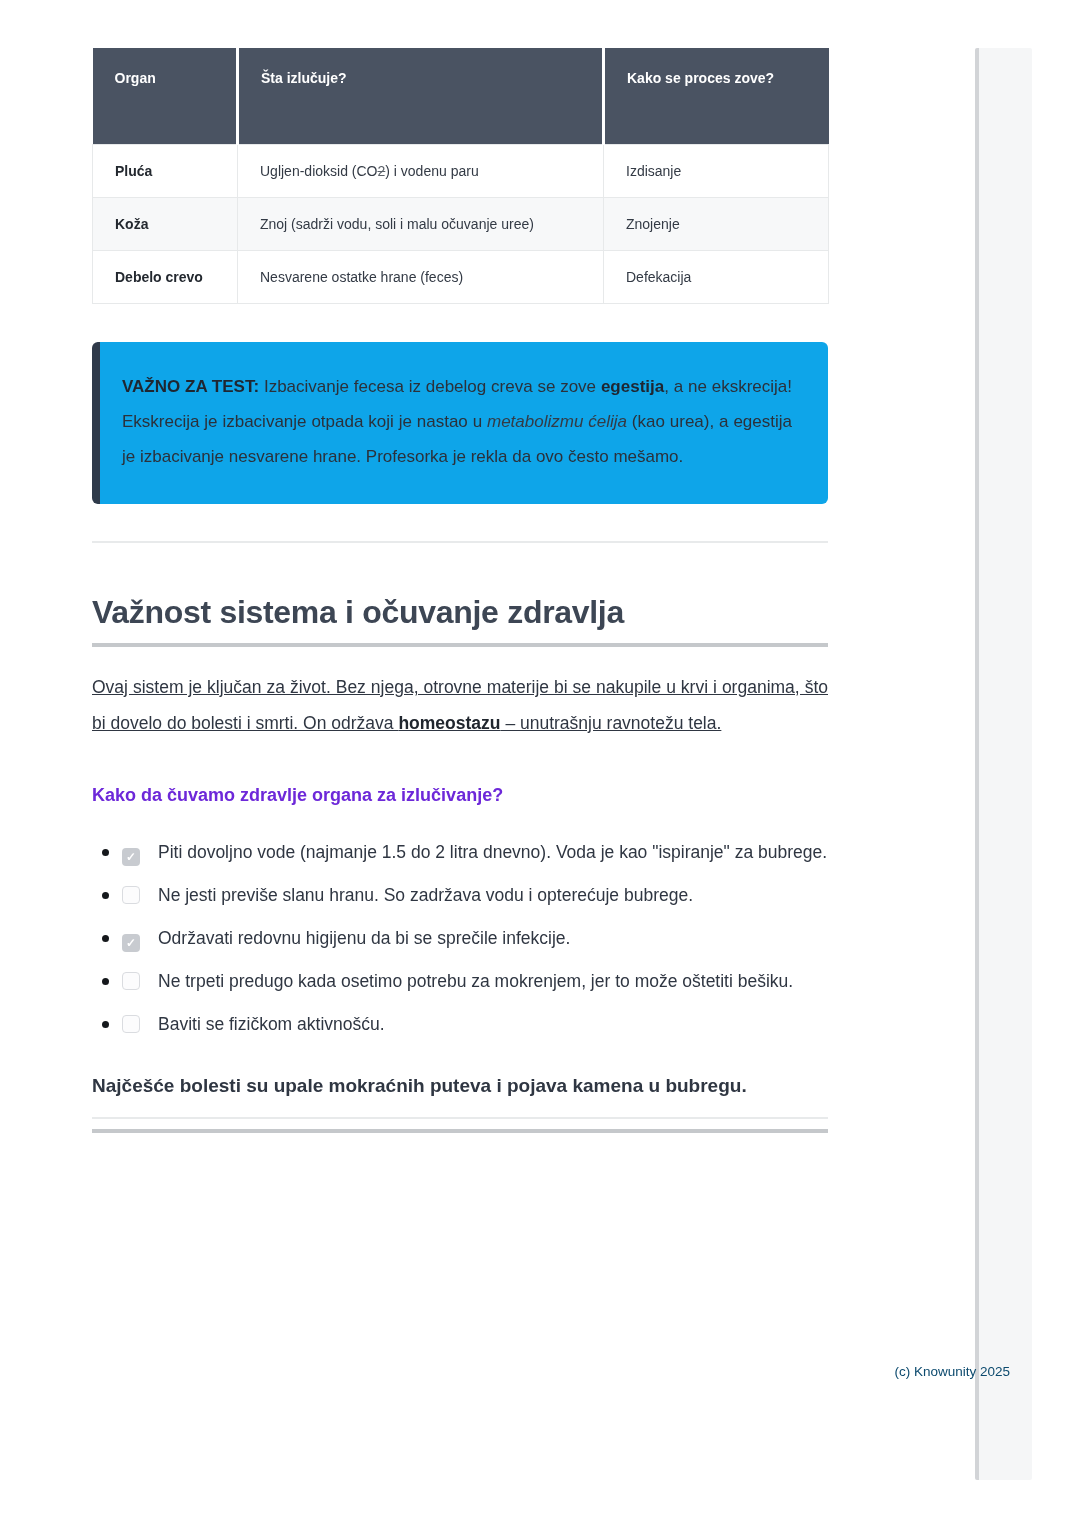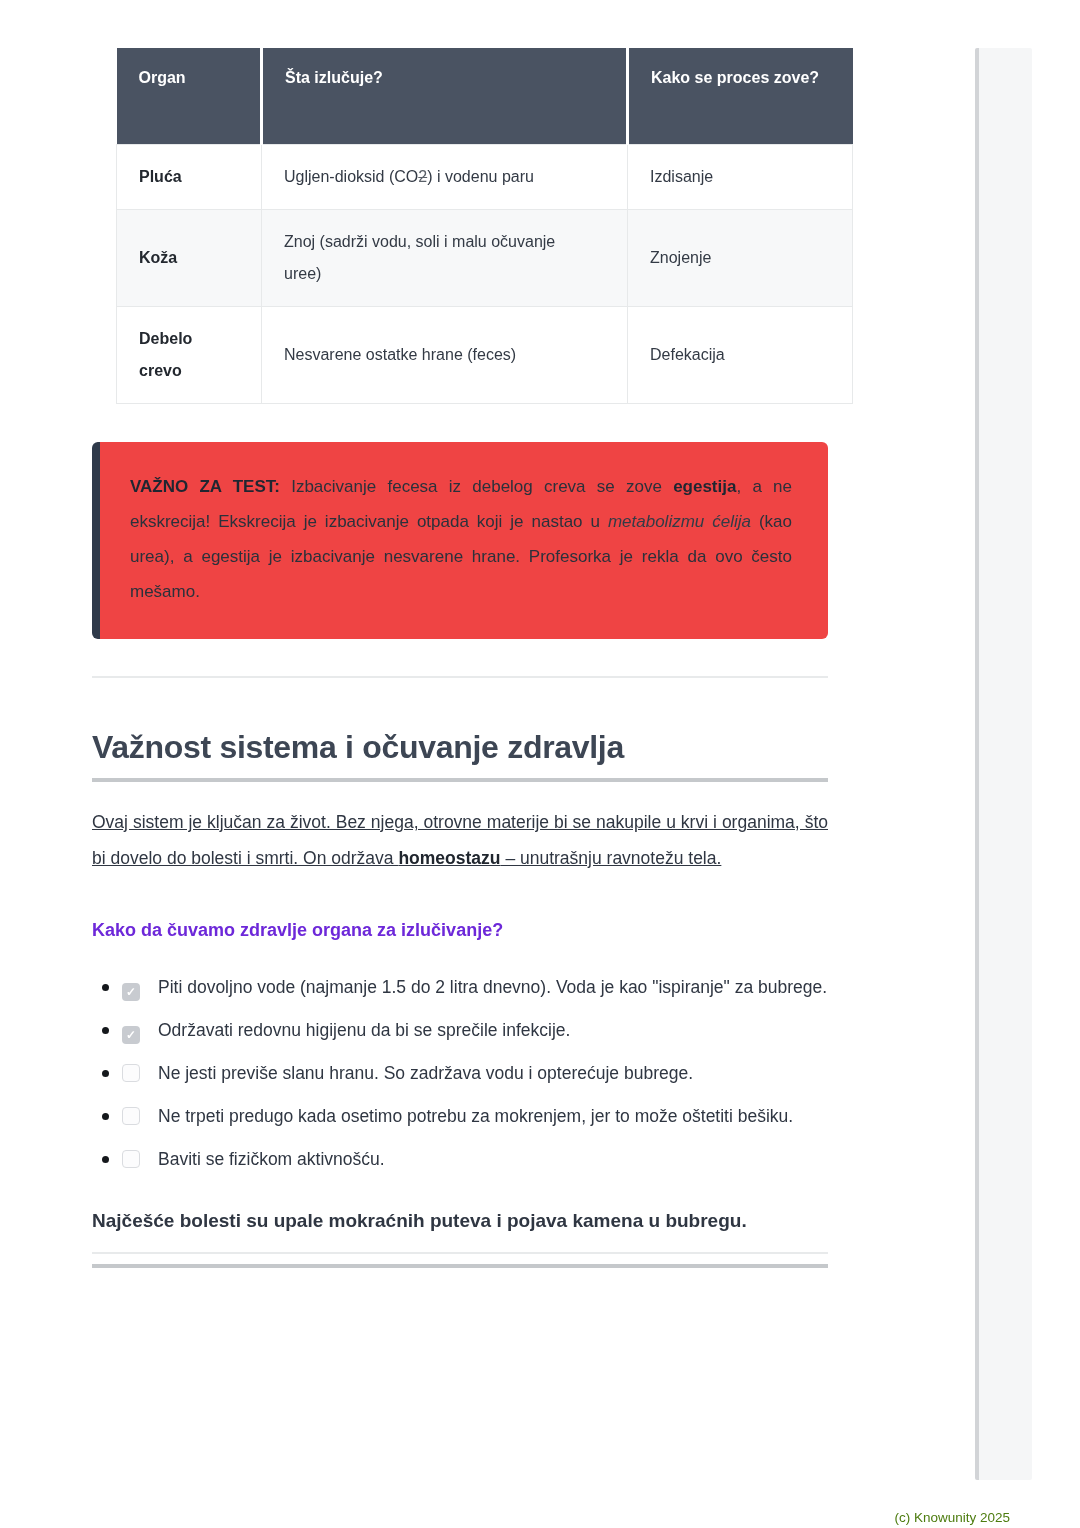--- a/index.html
+++ b/index.html
@@ -16,56 +16,55 @@
     left: 92px;
     top: 48px;
     width: 736px;
   }
 
   
   table.excretion {
     width: 736px;
     border-collapse: collapse;
     table-layout: fixed;
-    font-size: 16px;
-    margin-left: 24px;
+    font-size: 14px;
   }
   table.excretion col.c1 { width: 145px; }
   table.excretion col.c2 { width: 366px; }
   table.excretion col.c3 { width: 225px; }
   table.excretion th {
     background: #4a5362;
     color: #ffffff;
     font-weight: 700;
     text-align: left;
     vertical-align: top;
     padding: 14px 22px 50px 22px;
     line-height: 32px;
     border-right: 3px solid #ffffff;
   }
   table.excretion th:last-child { border-right: none; }
   table.excretion td {
     border: 1px solid #e7e9ea;
     vertical-align: middle;
-    padding: 16px 22px;
+    padding: 10px 22px;
     line-height: 32px;
     color: #333a45;
   }
   table.excretion tr.alt td { background: #f7f8f9; }
   table.excretion td.organ { font-weight: 700; color: #23282f; }
   .strike { text-decoration: line-through; color: #5a6068; }
   .cell-limit { display: inline-block; max-width: 300px; }
 
   
   .callout {
     margin-top: 38px;
-    background: #ef4444;
+    background: #0ea5e9;
     border-left: 8px solid #2f3a4a;
     border-radius: 6px;
-    padding: 27px 36px 30px 30px;
+    padding: 27px 36px 30px 22px;
     font-size: 17px;
     line-height: 35px;
     text-align: justify;
     color: #2b313b;
   }
   .callout b { color: #1f2631; }
   .callout i { color: #343b46; }
 
   
   .divider {
@@ -161,24 +160,24 @@
     left: 975px;
     top: 48px;
     width: 57px;
     height: 1432px;
     background: #f5f6f7;
     border-left: 4px solid #d2d4d7;
     border-radius: 2px;
   }
   .watermark {
     position: absolute;
-    top: 1510px;
+    top: 1364px;
     right: 70px;
     font-size: 13.5px;
-    color: #4d7c0f;
+    color: #0c4a6e;
     z-index: 5;
     white-space: nowrap;
   }
 </style>
 </head>
 <body>
 
 <div class="content">
 
   <table class="excretion">
@@ -226,25 +225,25 @@
 
   <h2 class="subheading">Kako da čuvamo zdravlje organa za izlučivanje?</h2>
 
   <ul class="checklist">
     <li>
       <span class="bullet-dot"></span>
       <span class="checkbox checked">✓</span><span>Piti dovoljno vode (najmanje 1.5 do 2 litra dnevno). Voda je kao "ispiranje" za bubrege.</span>
     </li>
     <li>
       <span class="bullet-dot"></span>
+      <span class="checkbox unchecked"></span><span>Ne jesti previše slanu hranu. So zadržava vodu i opterećuje bubrege.</span>
+    </li>
+    <li>
+      <span class="bullet-dot"></span>
       <span class="checkbox checked">✓</span><span>Održavati redovnu higijenu da bi se sprečile infekcije.</span>
-    </li>
-    <li>
-      <span class="bullet-dot"></span>
-      <span class="checkbox unchecked"></span><span>Ne jesti previše slanu hranu. So zadržava vodu i opterećuje bubrege.</span>
     </li>
     <li>
       <span class="bullet-dot"></span>
       <span class="checkbox unchecked"></span><span>Ne trpeti predugo kada osetimo potrebu za mokrenjem, jer to može oštetiti bešiku.</span>
     </li>
     <li>
       <span class="bullet-dot"></span>
       <span class="checkbox unchecked"></span><span>Baviti se fizičkom aktivnošću.</span>
     </li>
   </ul>

